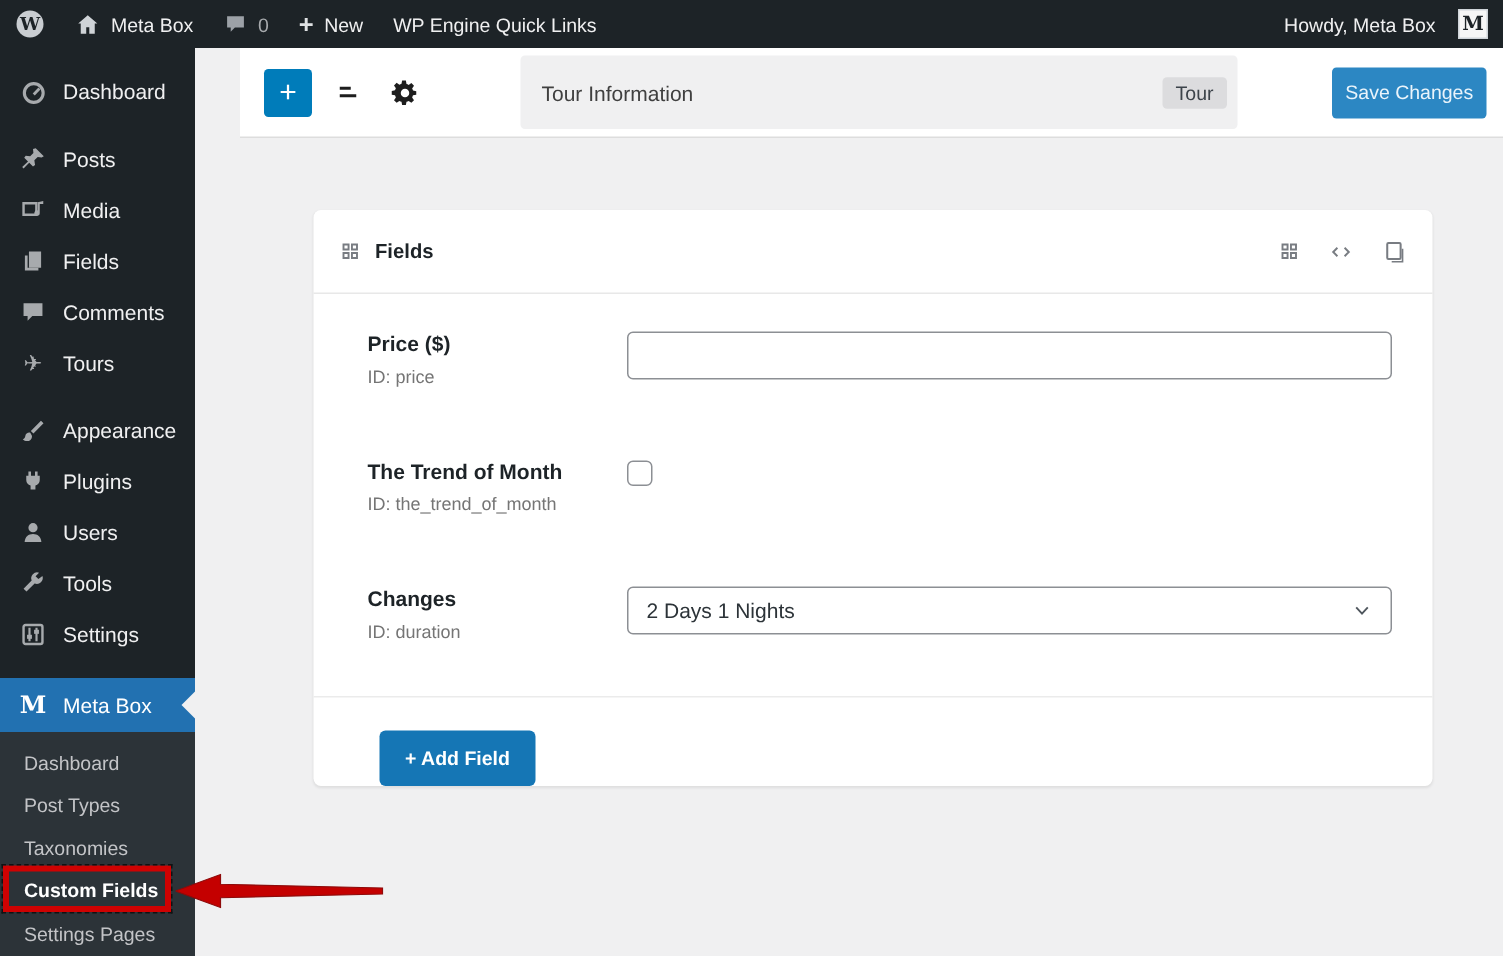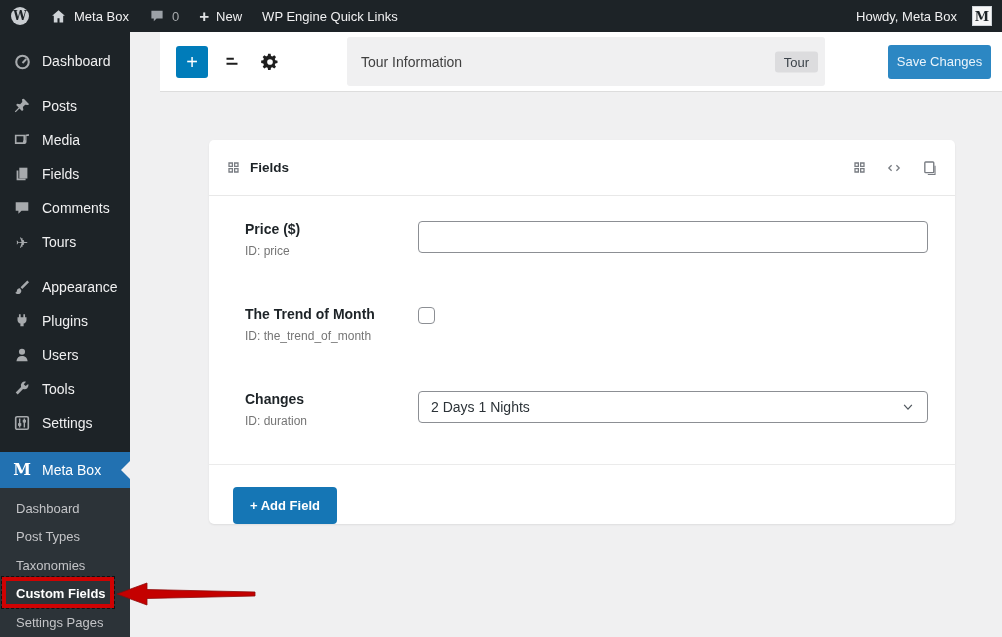--- a/index.html
+++ b/index.html
@@ -85,21 +85,21 @@
   .checkbox { width:17px; height:17px; border:1px solid #8c8f94; border-radius:4px;
     background:#fff; display:inline-block; cursor:pointer; margin-top:1px; }
   .select { width:100%; height:32px; border:1px solid #8c8f94; border-radius:4px;
     background:#fff; display:flex; align-items:center; padding:0 12px; font-size:14px;
     color:#2c3338; cursor:pointer; }
   .select .chev { margin-left:auto; color:#50575e; display:inline-flex; }
 
   #panel-footer { border-top:1px solid #ebebeb; margin-top:13px; padding:22px 0 0 24px; }
   .add-field-btn { height:37px; padding:0 17px; background:#1576b5; border:none;
     border-radius:4px; color:#fff; font-size:13px; font-weight:bold; cursor:pointer;
-    font-family:"Liberation Sans",sans-serif; }
+    font-family:"Liberation Sans",sans-serif;margin-left:20px; }
 </style>
 </head>
 <body>
 
 <div id="adminbar">
   <div class="ab-left">
     <div class="ab-item">
       <span class="ab-icon">
         <svg width="20" height="20" viewBox="0 0 20 20">
             <circle cx="10" cy="10" r="9" fill="#c9cdd1"></circle>

